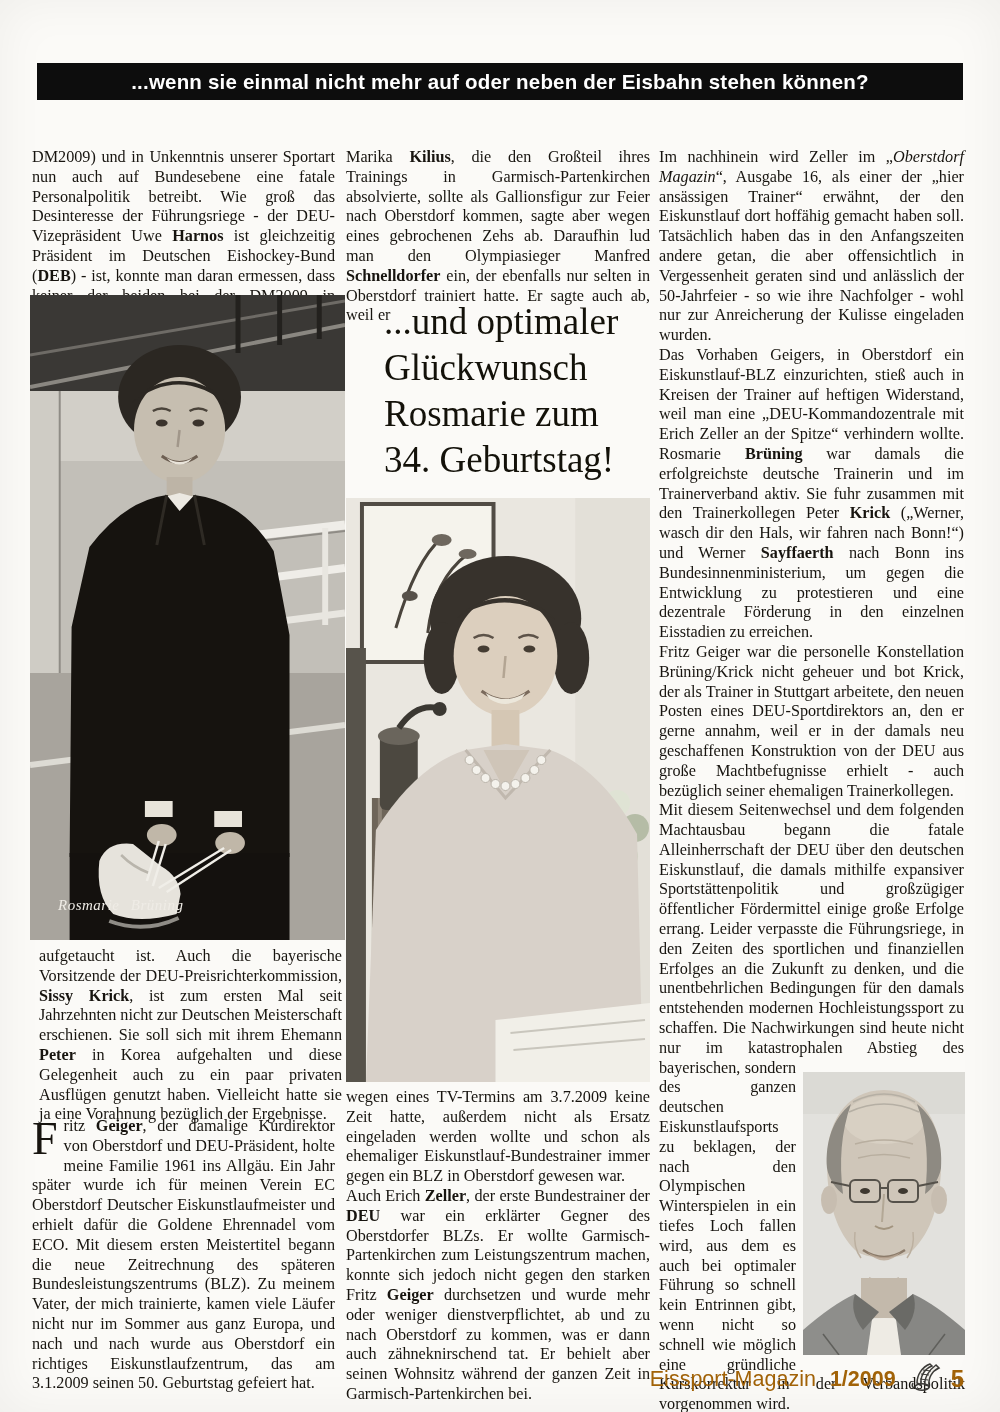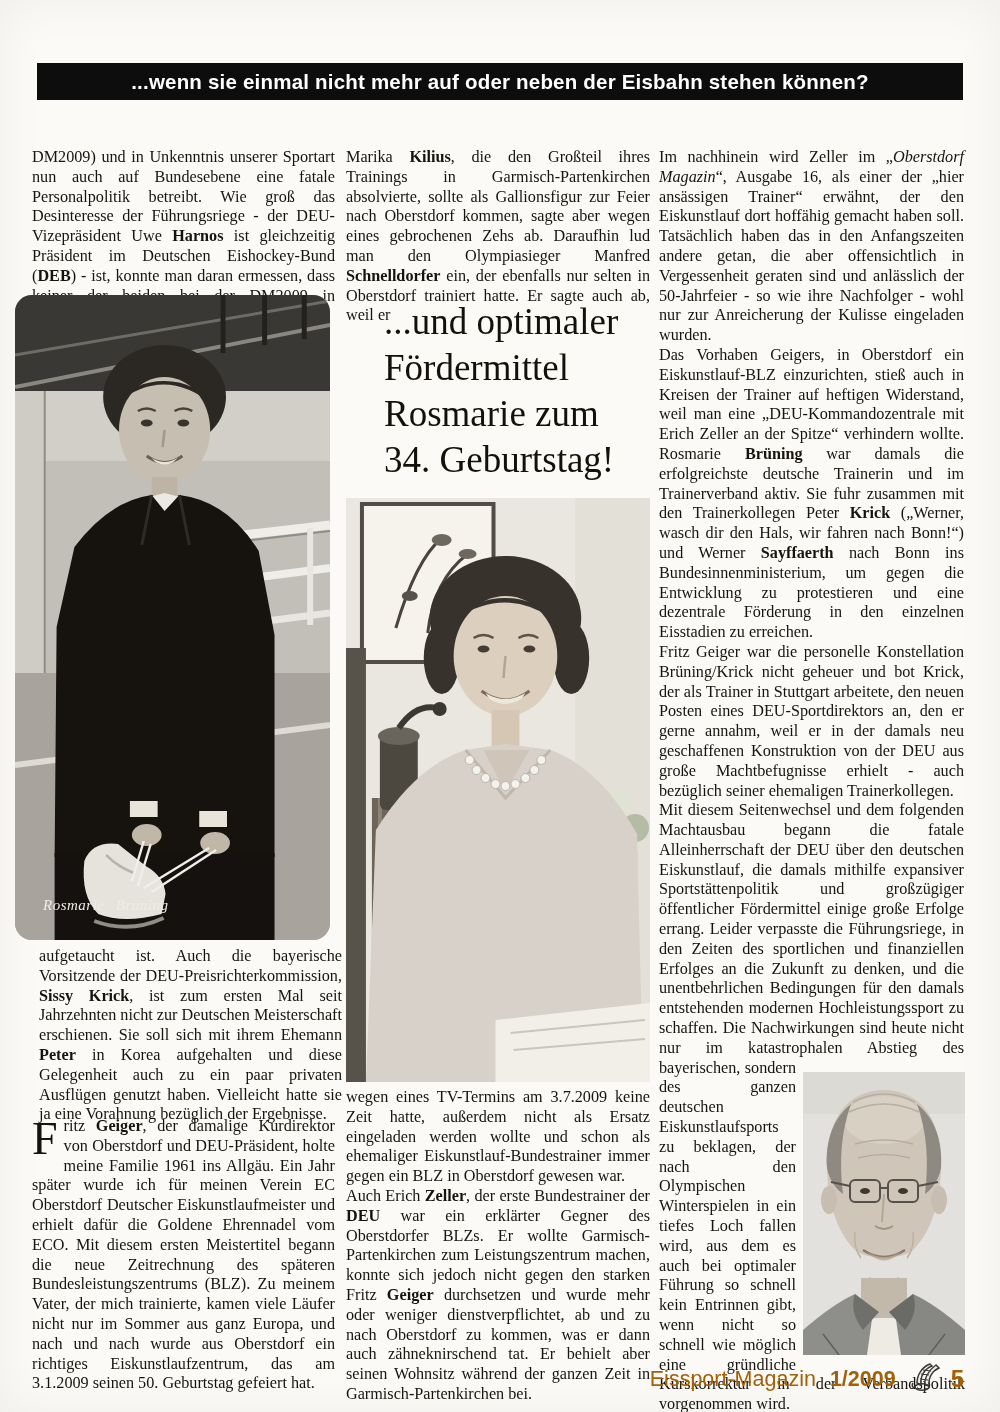--- a/index.html
+++ b/index.html
@@ -24,21 +24,21 @@
   .lb{left:32px; top:1117px; width:303px;}
   .mt{left:346px; top:148px; width:304px;}
   .mb{left:346px; top:1088px; width:304px;}
   .headline{
     left:384px; top:299px; width:268px;
     font-size:37px; line-height:46px; color:#131109;
   }
   .dropcap{float:left; font-size:46px; line-height:37px; padding:3px 6px 0 0;}
   .photo{position:absolute; overflow:hidden; background:#b5b2ac;}
   .photo svg{display:block; width:100%; height:100%;}
-  .photo-rink{left:15px; top:295px; width:315px; height:645px;border-radius:17px;}
+  .photo-rink{left:30px; top:295px; width:315px; height:645px;}
   .photo-portrait{left:346px; top:498px; width:304px; height:584px; background:#eae7e0;}
   .photo-caption{
     position:absolute; left:28px; bottom:26px; color:#efece6;
     font-style:italic; font-size:15px; word-spacing:7px; letter-spacing:0.5px;
   }
   .rcol{left:659px; top:148px; width:306px;}
   .float-spacer{float:right; width:1px; height:924px;}
   .photo-man{
     float:right; clear:right; width:162px; height:283px;
     margin-left:7px; margin-bottom:5px; position:relative; background:#e2e1dd; overflow:hidden;
@@ -125,21 +125,21 @@
   <div class="abs bt lb">
     <p><span class="dropcap">F</span><span><span>ritz </span><span style="font-weight: bold;">Geiger</span><span>, der damalige Kurdirektor von Oberstdorf und DEU-Präsident, holte meine Familie 1961 ins Allgäu. Ein Jahr später wurde ich für meinen Verein EC Oberstdorf Deutscher Eiskunstlaufmeister und erhielt dafür die Goldene Ehrennadel vom ECO. Mit diesem ersten Meistertitel begann die neue Zeitrechnung des späteren Bundesleistungszentrums (BLZ). Zu meinem Vater, der mich trainierte, kamen viele Läufer nicht nur im Sommer aus ganz Europa, und nach und nach wurde aus Oberstdorf ein richtiges Eiskunstlaufzentrum, das am 3.1.2009 seinen 50. Geburtstag gefeiert hat.</span></span></p>
   </div>
 
   <div class="abs bt mt">
     <p><span>Marika </span><span style="font-weight: bold;">Kilius</span><span>, die den Großteil ihres Trainings in Garmisch-Partenkirchen absolvierte, sollte als Gallionsfigur zur Feier nach Oberstdorf kommen, sagte aber wegen eines gebrochenen Zehs ab. Daraufhin lud man den Olympiasieger Manfred </span><span style="font-weight: bold;">Schnelldorfer</span><span> ein, der ebenfalls nur selten in Oberstdorf trainiert hatte. Er sagte auch ab, weil er</span></p>
   </div>
 
   <div class="abs headline">
     <div>...und optimaler</div>
-    <div>Fördermittel</div>
+    <div>Glückwunsch</div>
     <div>Rosmarie zum</div>
     <div>34. Geburtstag!</div>
   </div>
 
   <div class="photo photo-portrait">
     <svg viewBox="0 0 305 584" preserveAspectRatio="none">
       <rect width="305" height="584" fill="#eae7e0"></rect>
       <rect x="230" y="0" width="75" height="584" fill="#e3e0d8"></rect>
       <rect x="16" y="6" width="132" height="158" fill="#f5f3ec" stroke="#514c45" stroke-width="4"></rect>
       <path d="M50,130 Q70,62 96,40" stroke="#4a443c" stroke-width="3" fill="none"></path>

